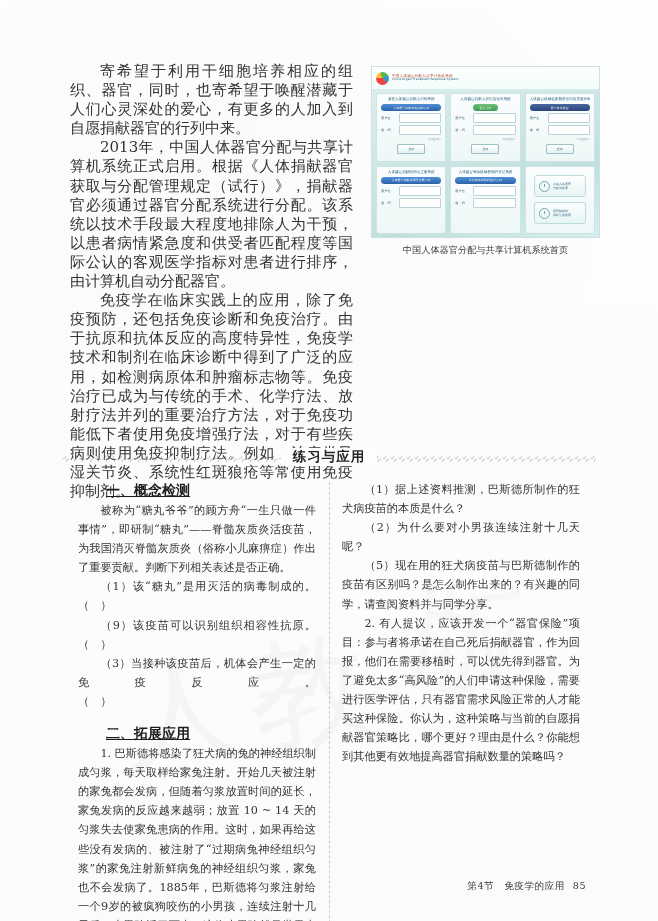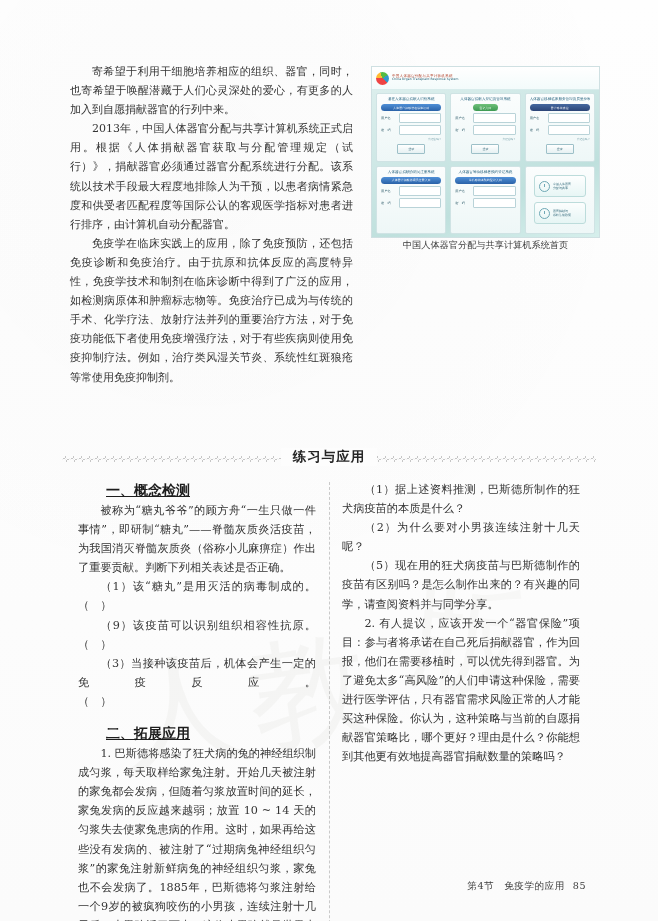--- a/index.html
+++ b/index.html
@@ -45,21 +45,21 @@
     position: absolute;
     left: 0; top: 62px;
     width: 658px;
   }
 
   .body-col {
     position: absolute;
     left: 70px;
     top: 0;
     width: 283px;
-    font-size: 11px;
+    font-size: 15px;
     line-height: 19.1px;
     text-align: justify;
     text-justify: inter-ideograph;
     color: #333;
   }
   .body-col p { margin: 0; text-indent: 2em; }
 
   
   #figure {
     position: absolute;
@@ -183,20 +183,21 @@
   }
   .side-icon::after {
     content: ""; position: absolute; left: 50%; top: 2px;
     width: 1px; height: 3px; background: #6fa8b5;
   }
   .side-text {
     font-size: 3px; line-height: 4.2px; color: #2c6476;
     font-family: "DejaVu Sans", sans-serif;
   }
   .fig-caption {
+    margin-top: 5px;
     font-size: 9.2px;
     color: #3a3a3a;
     text-align: center;
     line-height: 14px;
   }
 
   
   #exercises {
     position: absolute;
     left: 0; top: 444px;

